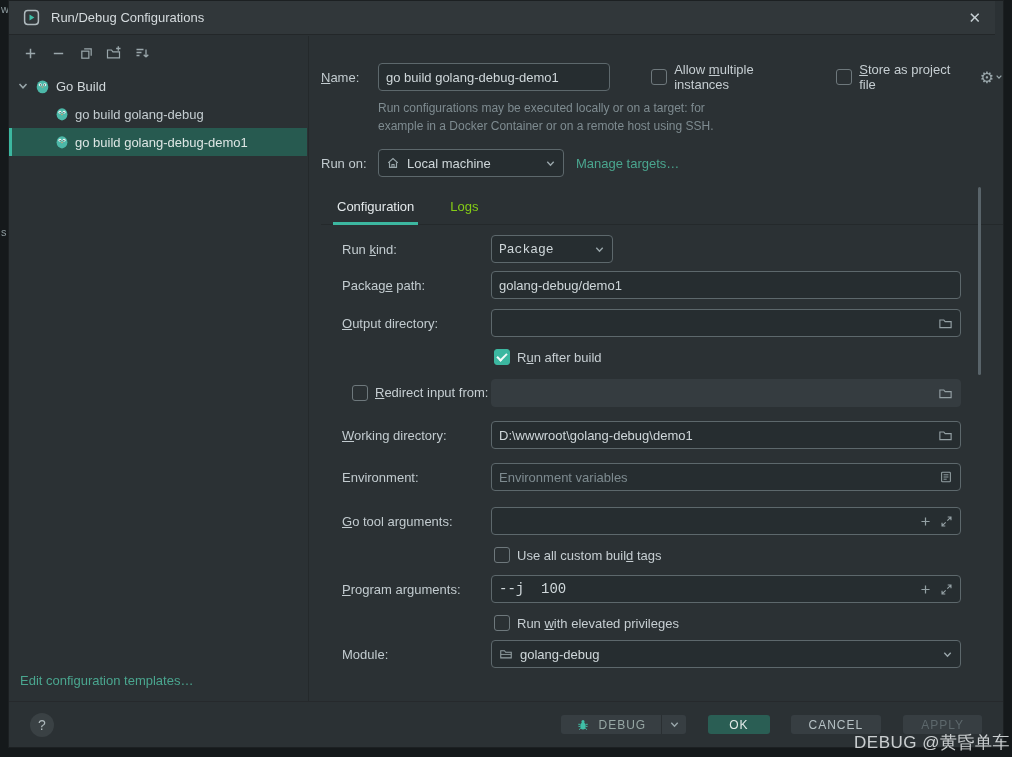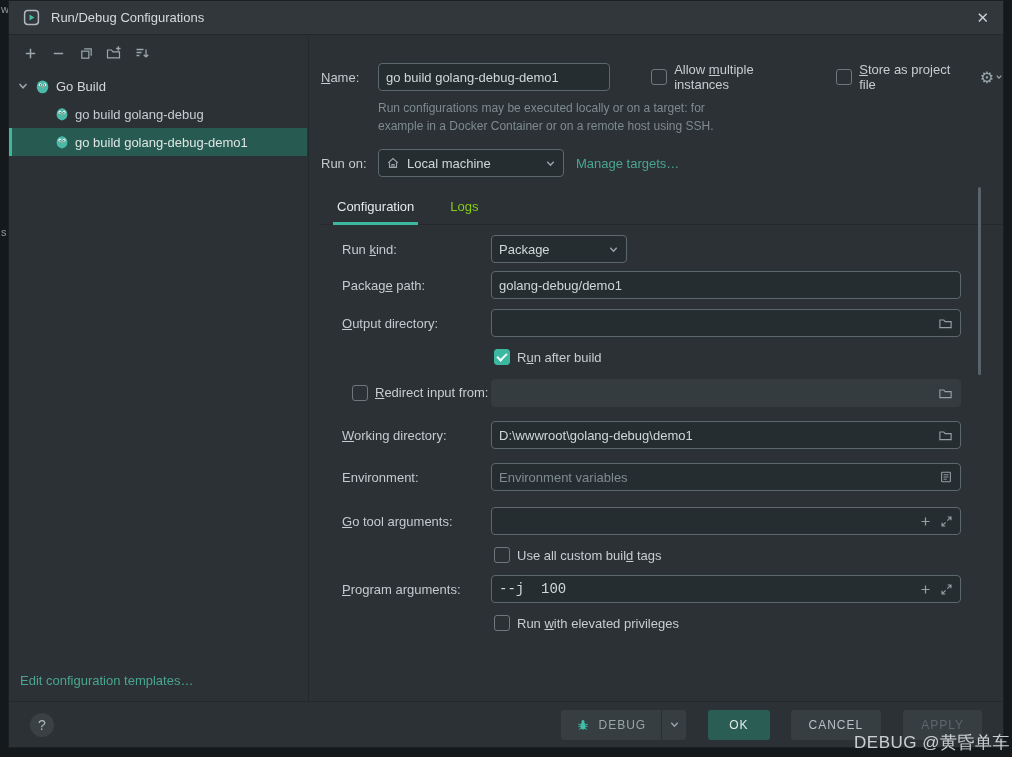--- a/index.html
+++ b/index.html
@@ -15,21 +15,21 @@
   .artifact.top { left:1px; top:3px; }
   .artifact.mid { left:1px; top:226px; }
 
   .dialog {
     position:absolute; left:8px; top:0; right:8px; bottom:9px;
     background:#2b3134; border:1px solid #1c2022; z-index:1;
   }
 
   
   .titlebar {
-    position:absolute; left:0; right:0; top:0; height:34px;
+    position:absolute; left:0; right:8px; top:0; height:34px;
     background:#31373a; border-bottom:1px solid #232729;
     display:flex; align-items:center; padding:0 14px;
   }
   .titlebar .app-icon { display:flex; margin-right:11px; }
   .titlebar .title { color:#d5dbde; font-size:13px; }
   .titlebar .close { margin-left:auto; color:#c6cfd3; font-size:15px; cursor:pointer; line-height:1; }
 
   
   .sidebar { position:absolute; left:0; top:35px; width:298px; bottom:46px; }
   .tree-toolbar { height:30px; display:flex; align-items:center; gap:10px; padding-left:12px; margin-top:2px; }
@@ -63,21 +63,21 @@
     flex:1; background:transparent; border:none; outline:none; color:#cfd7da;
     font-family:"Liberation Sans", sans-serif; font-size:13px; min-width:0;
   }
   .field input.mono { font-family:"Liberation Mono", monospace; font-size:14px; }
   .field input::placeholder { color:#7e8b90; opacity:1; }
   .field.disabled { background:#353c40; border-color:#353c40; }
   .selectbox { cursor:pointer; gap:7px; }
   .selectbox .chev { margin-left:auto; display:flex; }
   .name-field { width:242px; }
   .runon-select { width:186px; }
-  .runkind-select { width:136px; }
+  .runkind-select { width:122px;font-family:Liberation Mono, monospace; }
 
   .cb { width:16px; height:16px; flex:none; border:1.5px solid #6e787c; border-radius:3px; background:transparent; cursor:pointer; }
   .cb[data-checked="true"] { background:#3cb7a0; border-color:#3cb7a0; }
   .cb[data-checked="true"]::after {
     content:""; display:block; width:8px; height:4px;
     border-left:2px solid #f2faf8; border-bottom:2px solid #f2faf8;
     transform:rotate(-45deg); margin:3px 0 0 2px;
   }
   .cb-label { margin-left:7px; color:#c6ced2; cursor:default; }
 
@@ -100,21 +100,21 @@
   .footer {
     position:absolute; left:0; right:0; bottom:0; height:46px;
     border-top:1px solid #26292c; display:flex; align-items:center; padding:0 21px;
   }
   .help-btn {
     width:24px; height:24px; border-radius:50%; background:#3a4144; color:#aeb9bc;
     display:flex; align-items:center; justify-content:center; font-size:14px; cursor:pointer;
   }
   .btns { margin-left:auto; display:flex; align-items:center; }
   .btn {
-    height:30px; border-radius:3px; background:#373e42; color:#b6c1c4;
+    height:19px; border-radius:3px; background:#373e42; color:#b6c1c4;
     display:flex; align-items:center; justify-content:center; padding:0 18px;
     font-size:12px; letter-spacing:1px; cursor:pointer;
   }
   .split-btn { display:flex; }
   .split-btn .btn-main { border-radius:3px 0 0 3px; gap:8px; color:#97a7a4; padding:0 15px; }
   .split-btn .btn-arrow { width:25px; padding:0; border-radius:0 3px 3px 0; border-left:1px solid #2a2f32; }
   .btn-ok { background:#2a5e54; color:#e2eae8; margin-left:22px; padding:0 21px; }
   .btn-cancel { margin-left:21px; }
   .btn-apply { margin-left:22px; color:#5d686c; cursor:default; }
 
@@ -395,20 +395,37 @@
               </svg>
           </span>
         </div>
       </div>
 
       <div class="cb-row" style="margin-top:12px;">
         <span class="cb" data-checked="false"></span>
         <span class="cb-label">Run <u>w</u>ith elevated privileges</span>
       </div>
 
+      <div class="f-row" style="margin-top:9px;">
+        <span class="f-label">Module:</span>
+        <div class="selectbox f-field">
+          <span>
+            <svg width="14" height="14" viewBox="0 0 16 16">
+                <path d="M2 4.2h4.2l1.4 1.8H14v6.4H2z" fill="none" stroke="#94a0a4" stroke-width="1.2"></path>
+                <path d="M2 8.5h12" stroke="#94a0a4" stroke-width="1"></path>
+              </svg>
+          </span>
+          <span>golang-debug</span>
+          <span class="chev">
+            <svg width="11" height="11" viewBox="0 0 12 12">
+                <path d="M2.5 4l3.5 3.8L9.5 4" fill="none" stroke="#9aa7ab" stroke-width="1.5"></path>
+              </svg>
+          </span>
+        </div>
+      </div>
 
     </div>
   </div>
 
   <span class="scroll-thumb"></span>
 
   <div class="footer">
     <span class="help-btn">
       <span>?</span>
     </span>

